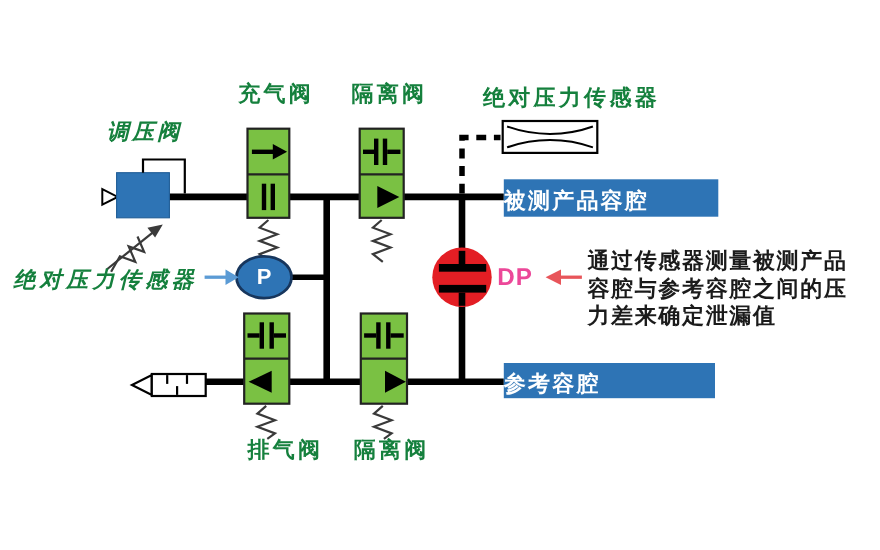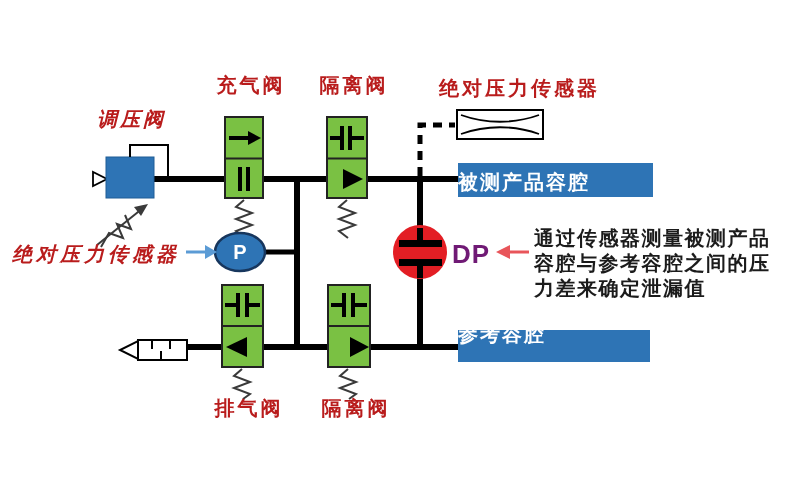--- a/index.html
+++ b/index.html
@@ -2,34 +2,34 @@
 <html><head>
 <meta charset="utf-8">
 <style>
   html,body{margin:0;padding:0;background:#fff;}
   .stage{
     position:relative;width:800px;height:500px;background:#ffffff;
     font-family:"Liberation Sans","DejaVu Sans",sans-serif;overflow:hidden;
   }
   .stage svg{position:absolute;left:0;top:0;}
   .lbl{
-    position:absolute;color:#b91c1c;font-weight:600;font-size:20px;
+    position:absolute;color:#15803d;font-weight:600;font-size:20px;
     letter-spacing:3px;white-space:nowrap;
   }
   .lbl.center{text-align:center;}
   .bar-text{
     position:absolute;color:#ffffff;font-weight:600;font-size:20px;
     letter-spacing:2px;
   }
   .sensor-text{
     position:absolute;color:#ffffff;font-weight:bold;font-size:20px;
     text-align:center;letter-spacing:0;
   }
   .dp-text{
-    position:absolute;color:#701a75;font-weight:bold;font-size:26px;letter-spacing:1px;text-align:right;
+    position:absolute;color:#ec4899;font-weight:bold;font-size:22px;letter-spacing:1px;text-align:right;
   }
   .annotation{
     position:absolute;left:534px;top:226px;width:268px;color:#1b1b1b;
     font-size:20px;font-weight:600;line-height:25px;letter-spacing:1.5px;
   }
 </style>
 </head>
 <body>
 
 <div class="stage">
@@ -135,28 +135,28 @@
 
     <rect x="458" y="163" width="195" height="34" fill="#2E74B5"></rect>
     <rect x="458" y="330" width="192" height="32" fill="#2E74B5"></rect>
   </svg>
 
   <div class="lbl" style="left:97px;top:106px;font-style:italic;">调压阀</div>
   <div class="lbl center" style="left:206px;top:72px;width:90px;">充气阀</div>
   <div class="lbl center" style="left:309px;top:72px;width:90px;">隔离阀</div>
   <div class="lbl" style="left:439px;top:75px;">绝对压力传感器</div>
   <div class="lbl" style="left:12px;top:241px;letter-spacing:4px;font-style:italic;">绝对压力传感器</div>
-  <div class="lbl center" style="left:204px;top:395px;width:90px;">排气阀</div>
+  <div class="lbl center" style="left:204px;top:395px;width:90px;text-align:right;">排气阀</div>
   <div class="lbl center" style="left:311px;top:395px;width:90px;">隔离阀</div>
 
   <div class="sensor-text" style="left:215px;top:241px;width:50px;">P</div>
   <div class="dp-text" style="left:452px;top:239px;">DP</div>
 
   <div class="bar-text" style="left:458px;top:169px;width:195px;">被测产品容腔</div>
-  <div class="bar-text" style="left:458px;top:321px;width:175px;">参考容腔</div>
+  <div class="bar-text" style="left:458px;top:335px;width:175px;">参考容腔</div>
 
   <div class="annotation">
     <div>通过传感器测量被测产品</div>
     <div>容腔与参考容腔之间的压</div>
     <div>力差来确定泄漏值</div>
   </div>
 
 </div>
 
 </body></html>

